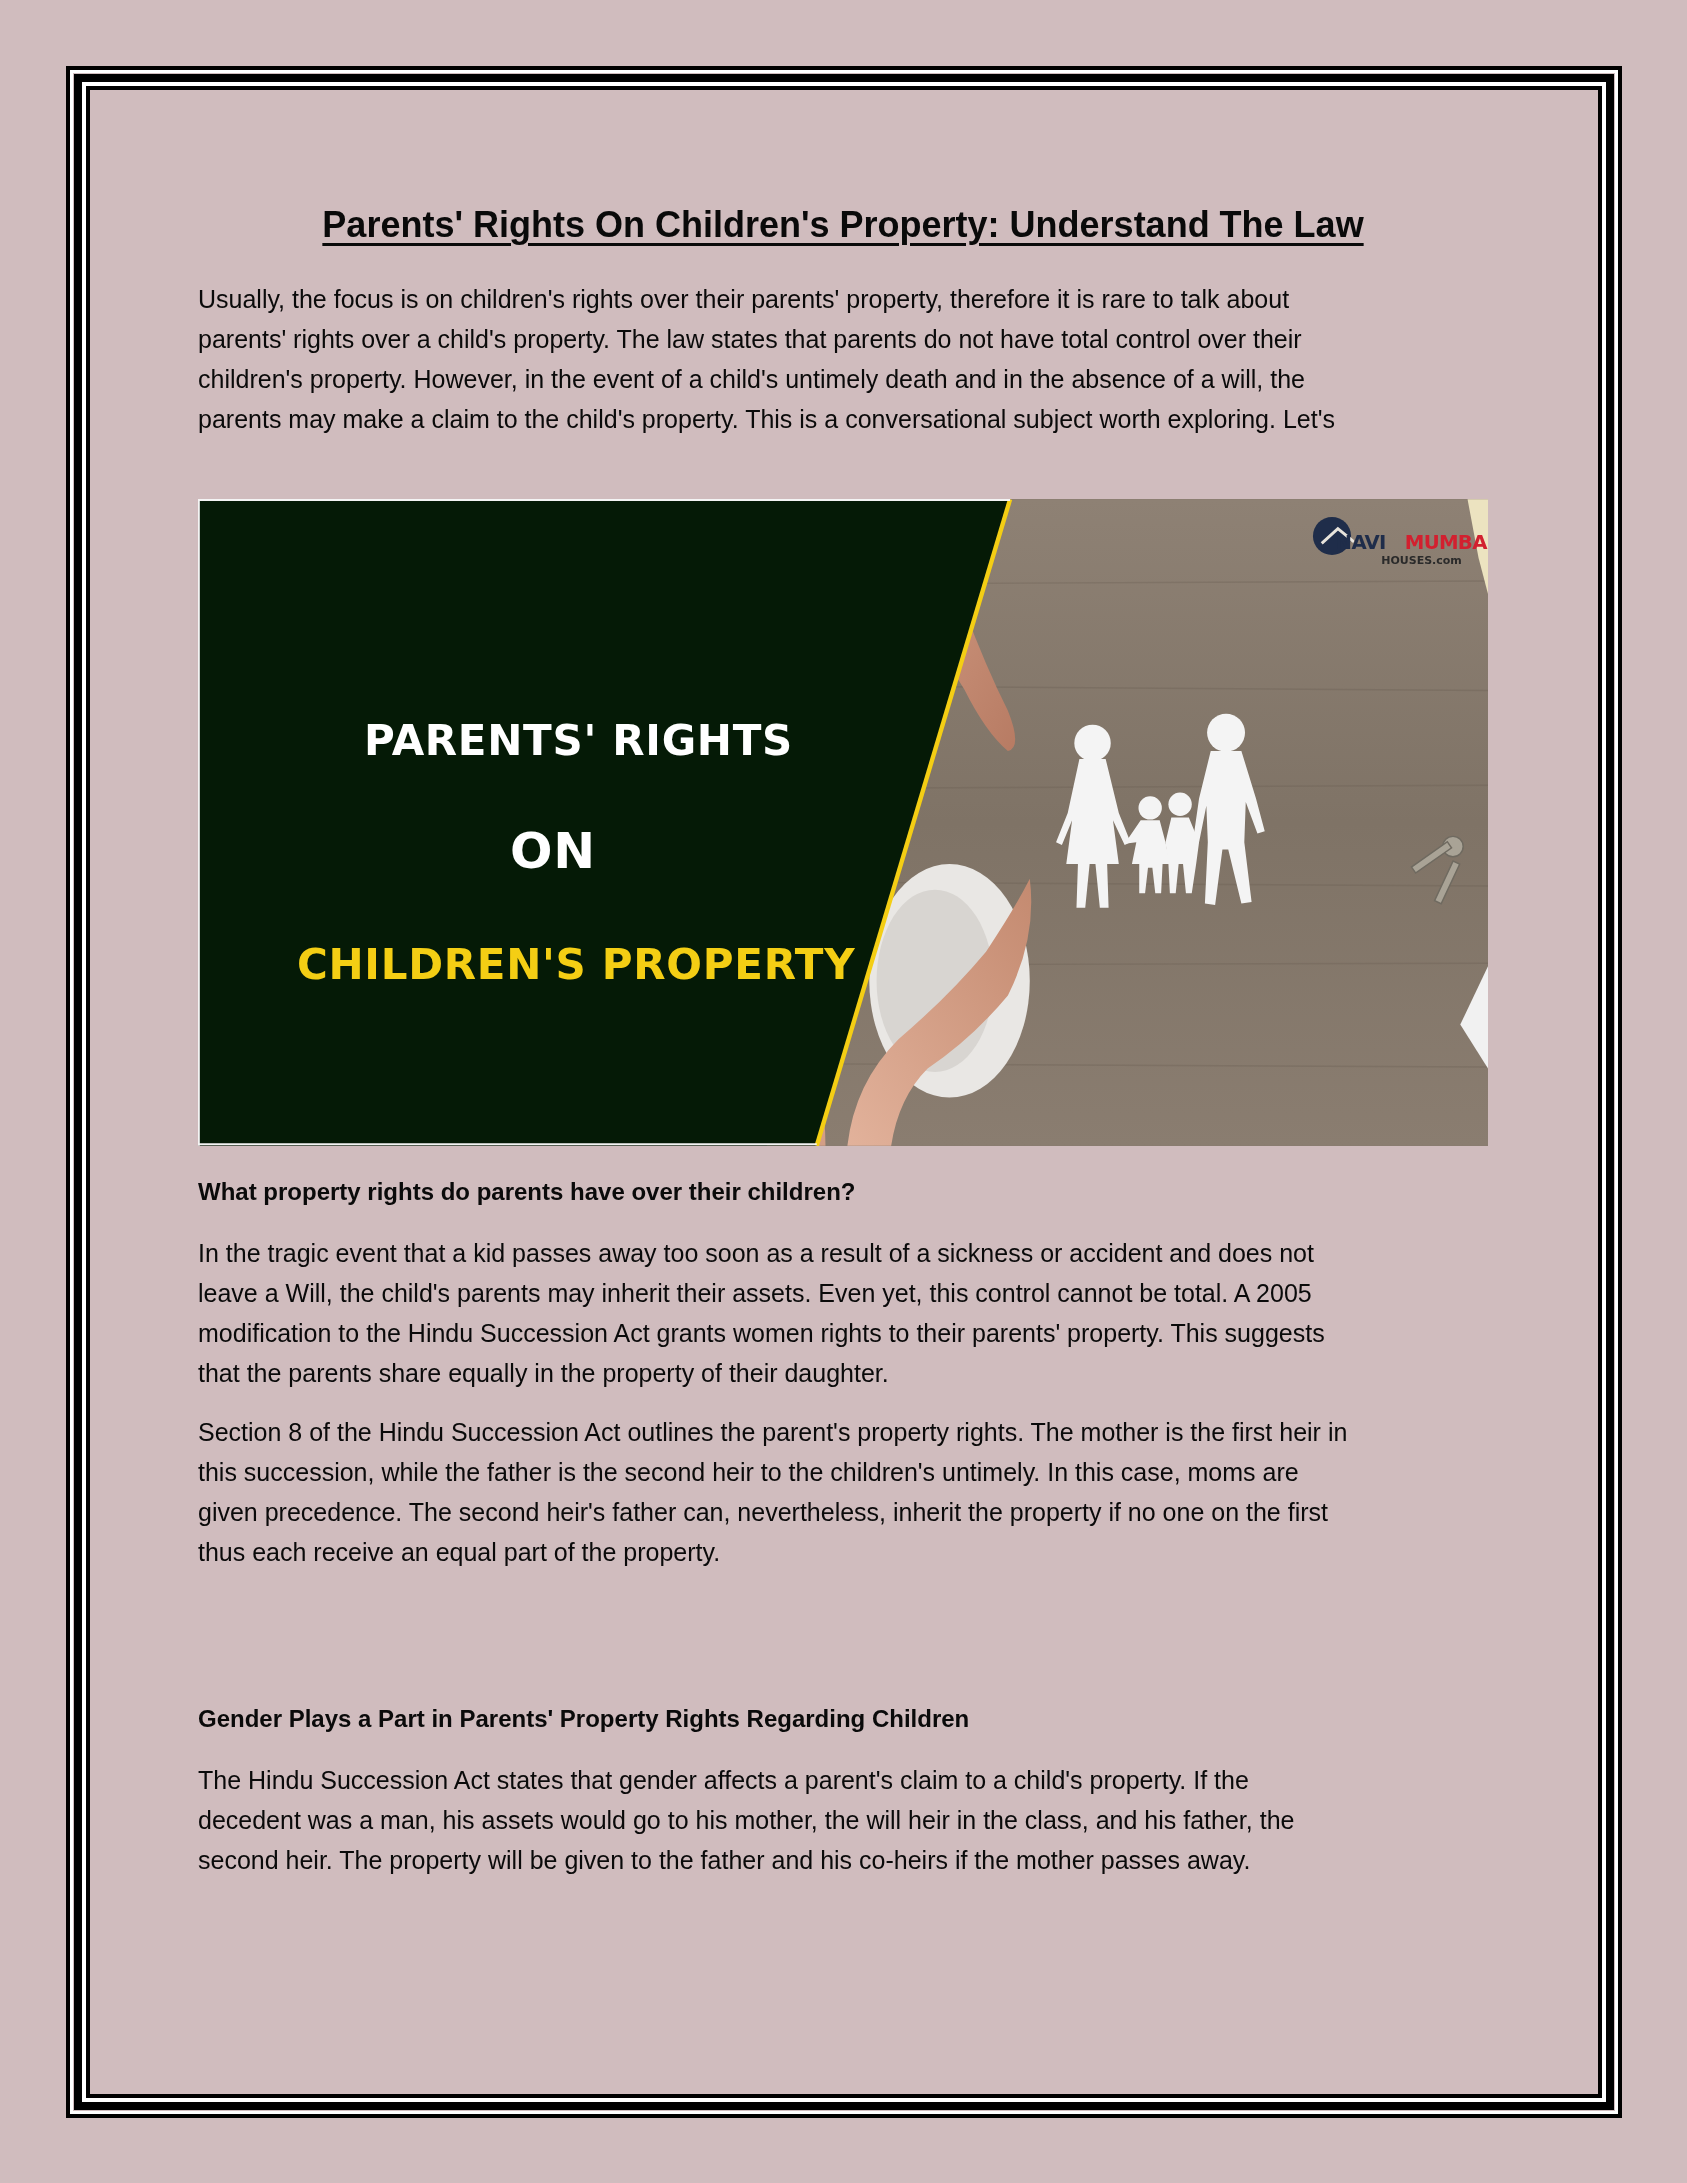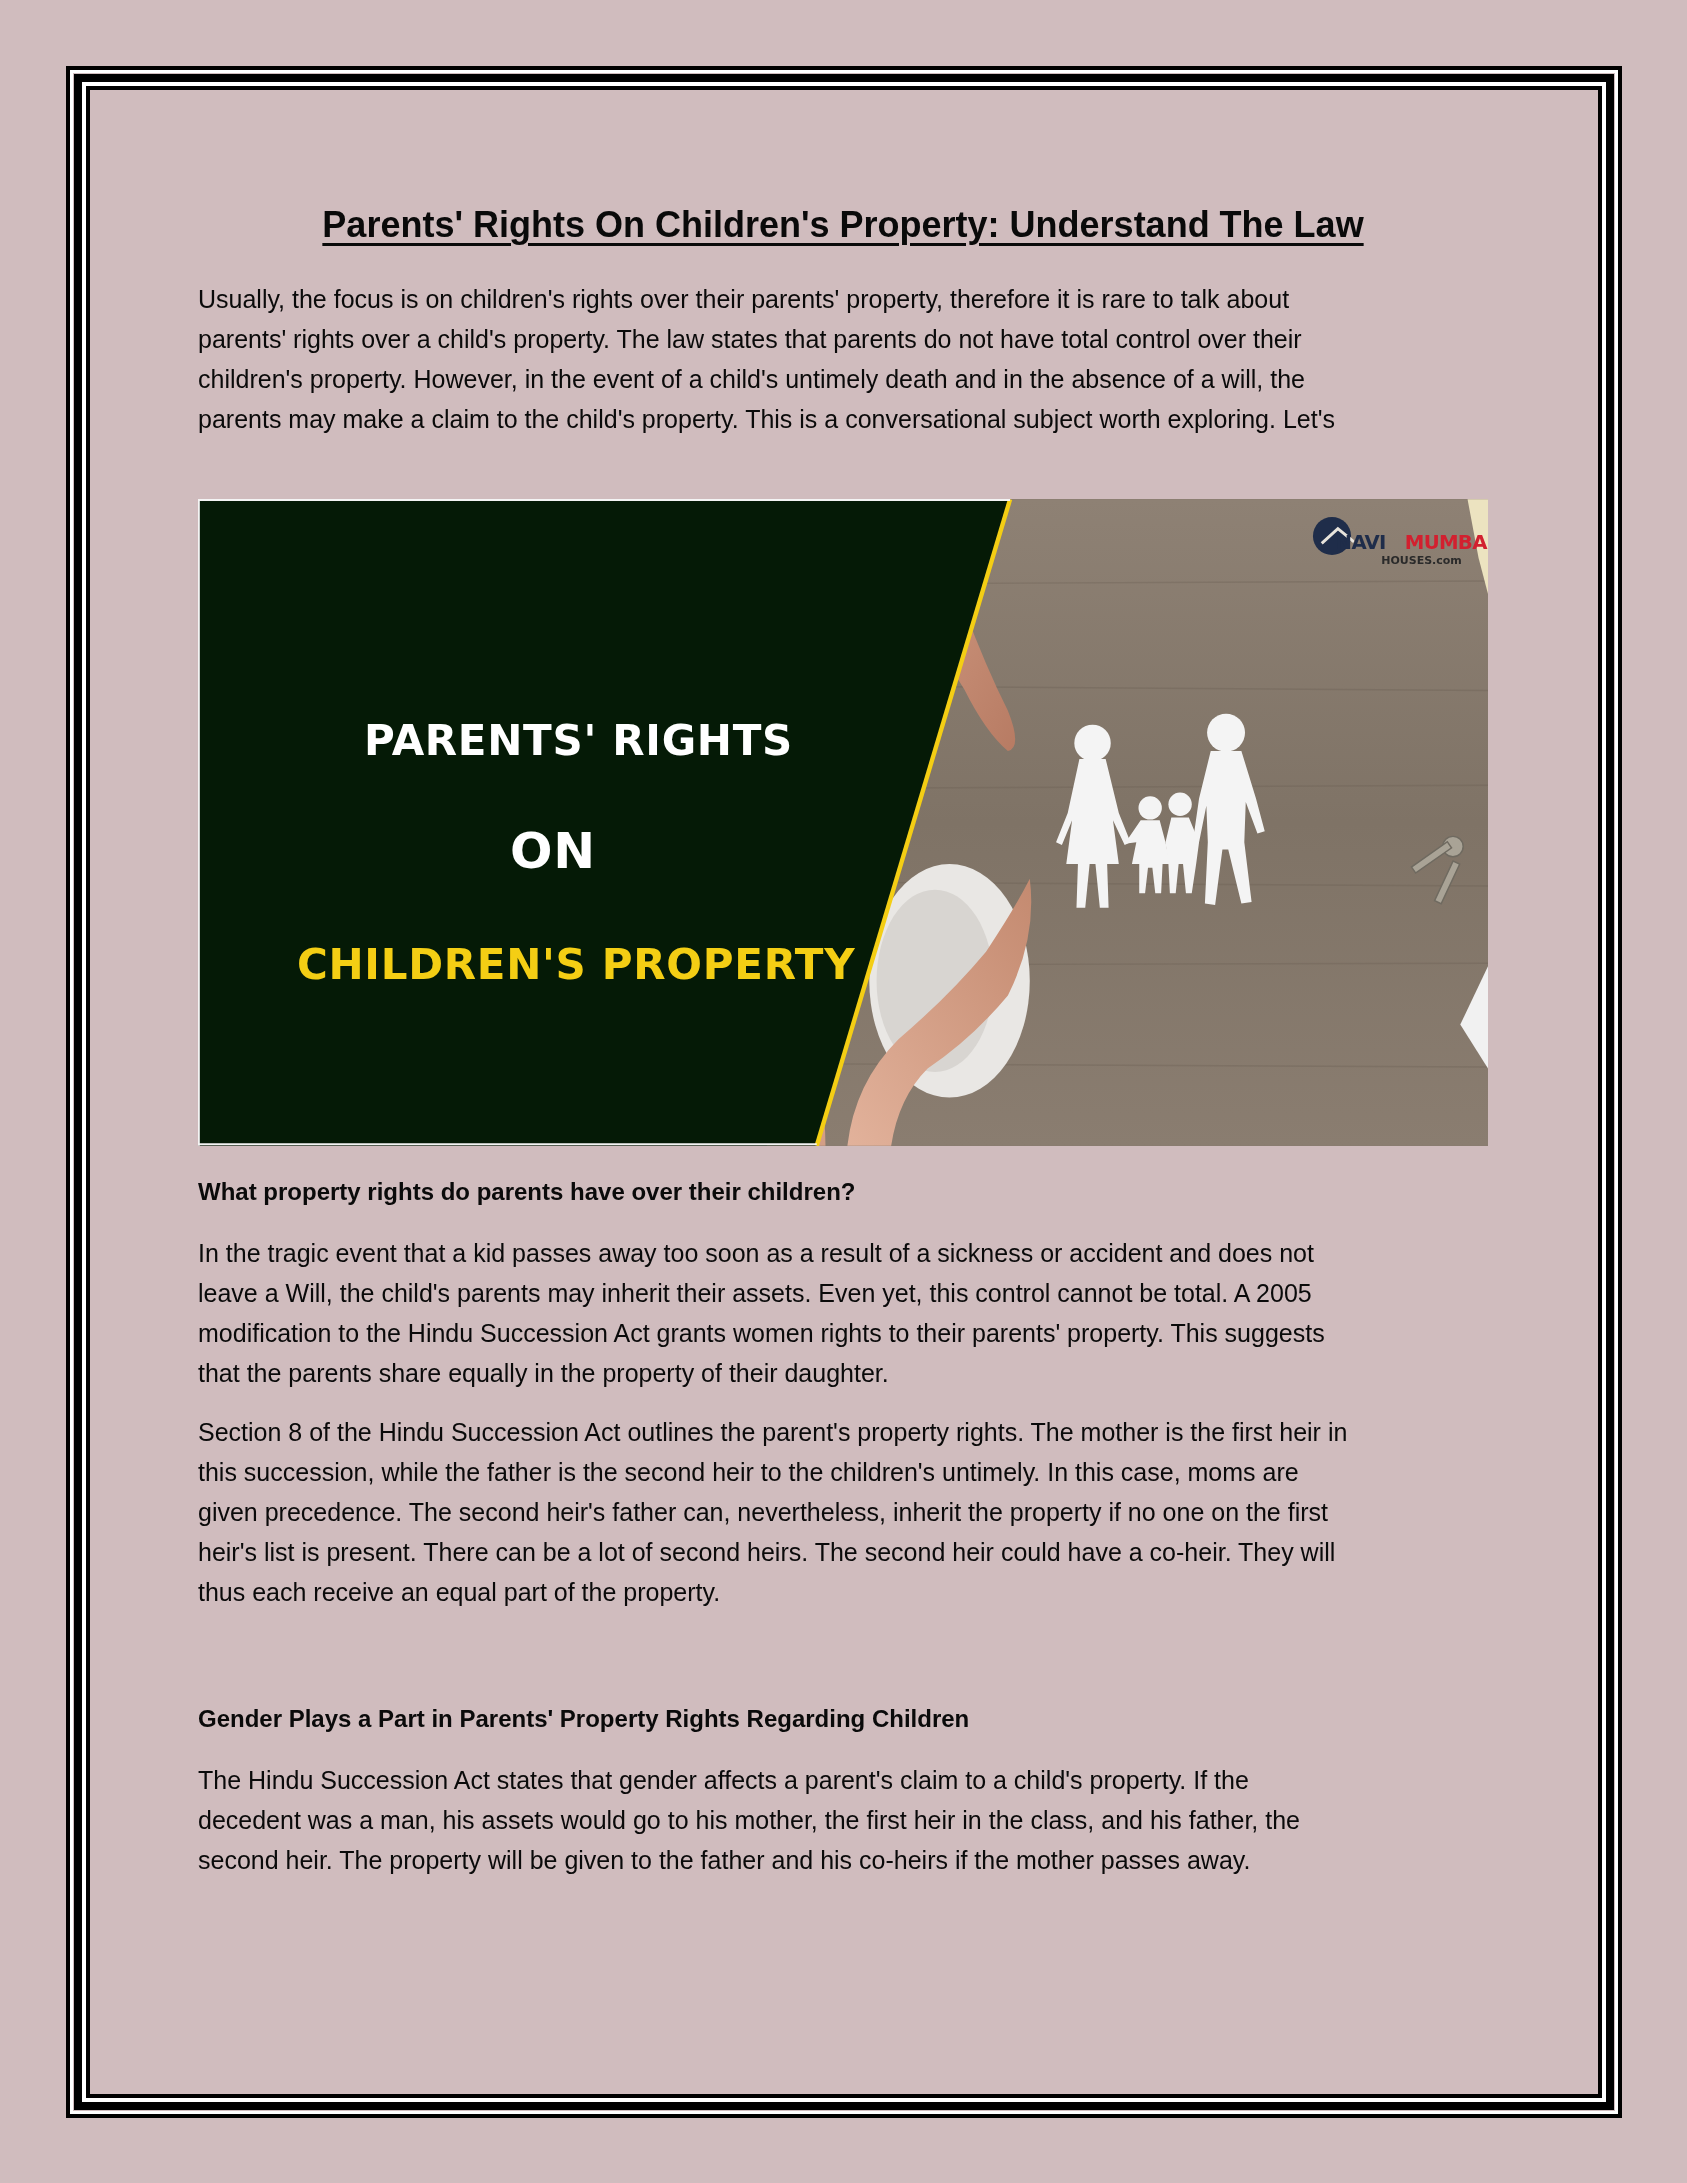--- a/index.html
+++ b/index.html
@@ -233,26 +233,25 @@
   <span class="line fit" style="display: block;">In the tragic event that a kid passes away too soon as a result of a sickness or accident and does not</span>
   <span class="line fit" style="display: block;">leave a Will, the child's parents may inherit their assets. Even yet, this control cannot be total. A 2005</span>
   <span class="line fit" style="display: block;">modification to the Hindu Succession Act grants women rights to their parents' property. This suggests</span>
   <span class="line fit" style="display: block;">that the parents share equally in the property of their daughter.</span>
 </div>
 
 <div class="block" style="top:1412px;">
   <span class="line fit" style="display: block;">Section 8 of the Hindu Succession Act outlines the parent's property rights. The mother is the first heir in</span>
   <span class="line fit" style="display: block;">this succession, while the father is the second heir to the children's untimely. In this case, moms are</span>
   <span class="line fit" style="display: block;">given precedence. The second heir's father can, nevertheless, inherit the property if no one on the first</span>
-  <span class="line fit" style="display: block;">heir's list is present. There can be a lot of second heirs. The second heir could have a co-heir. They will</span>
   <span class="line fit" style="display: block;">thus each receive an equal part of the property.</span>
 </div>
 
 <div class="block heading" style="top:1699px;">
   <span class="line">Gender Plays a Part in Parents' Property Rights Regarding Children</span>
 </div>
 
 <div class="block" style="top:1760px;">
   <span class="line fit" style="display: block;">The Hindu Succession Act states that gender affects a parent's claim to a child's property. If the</span>
-  <span class="line fit" style="display: block;">decedent was a man, his assets would go to his mother, the first heir in the class, and his father, the</span>
+  <span class="line fit" style="display: block;">decedent was a man, his assets would go to his mother, the will heir in the class, and his father, the</span>
   <span class="line fit" style="display: block;">second heir. The property will be given to the father and his co-heirs if the mother passes away.</span>
 </div>
 
 
 </body></html>

